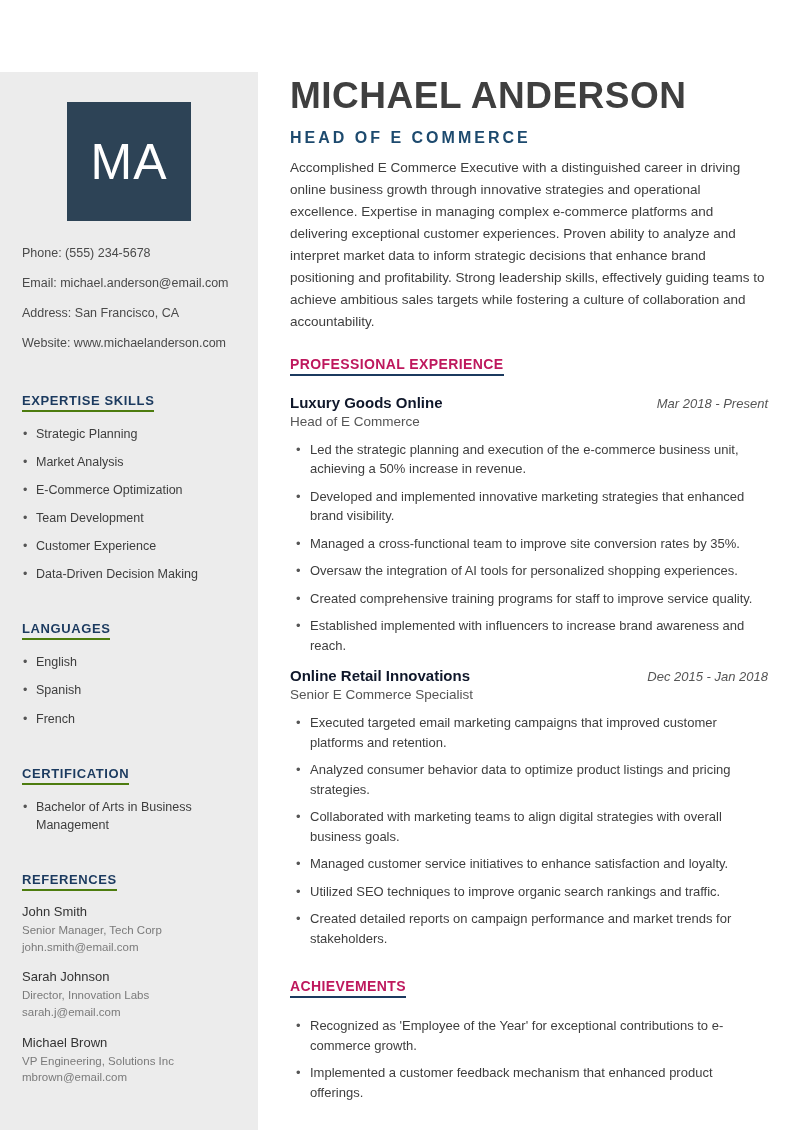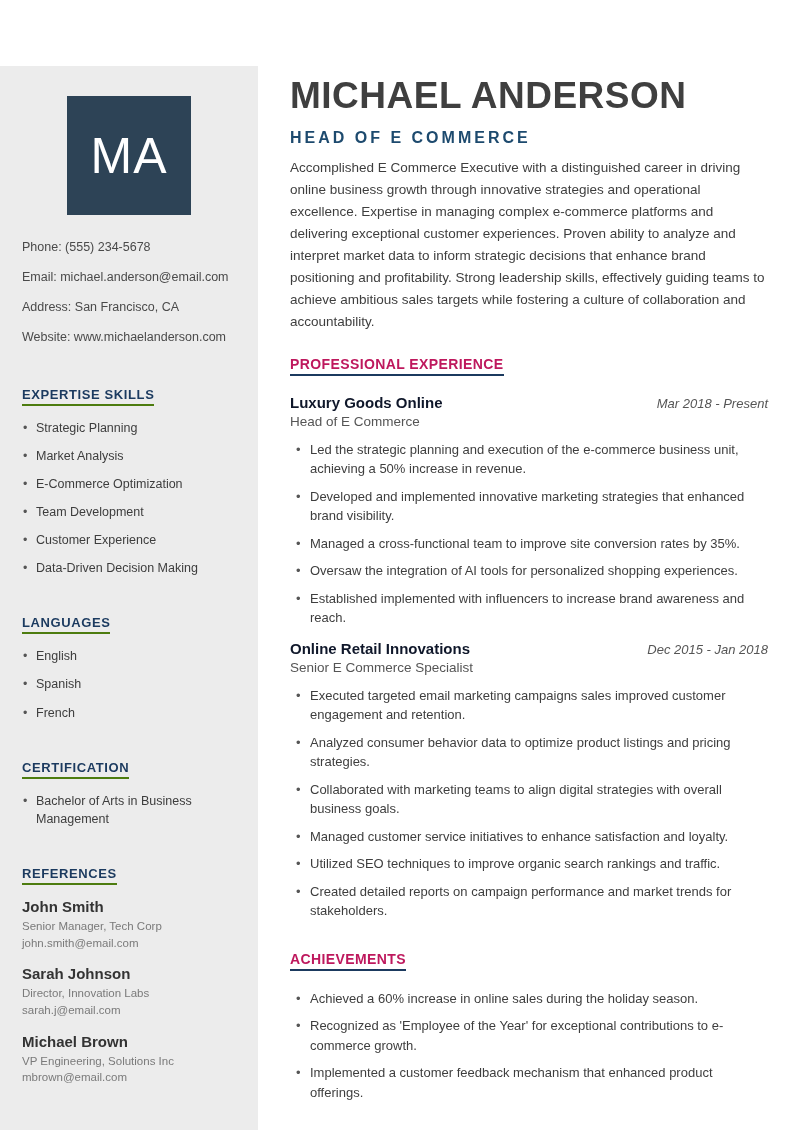--- a/index.html
+++ b/index.html
@@ -61,21 +61,21 @@
     margin-bottom: 10px;
     line-height: 1.45;
   }
   .side-list li::before {
     content: "•";
     position: absolute;
     left: 1px;
     color: #555555;
   }
   .ref-block { margin-bottom: 14px; }
-  .ref-name { font-size: 15px; font-weight: bold; color: #333333; margin-bottom: 3px; }
+  .ref-name { font-size: 13px; font-weight: normal; color: #333333; margin-bottom: 3px; }
   .ref-title, .ref-email { font-size: 11.5px; color: #7a7a7a; line-height: 1.45; }
 
   
   .main {
     flex: 1;
     padding: 26px 32px 20px 32px;
   }
   .name {
     font-size: 37px;
     font-weight: bold;
@@ -228,42 +228,42 @@
       <div class="job-header">
         <span class="company">Luxury Goods Online</span>
         <span class="dates">Mar 2018 - Present</span>
       </div>
       <div class="role">Head of E Commerce</div>
       <ul class="main-list">
         <li>Led the strategic planning and execution of the e-commerce business unit, achieving a 50% increase in revenue.</li>
         <li>Developed and implemented innovative marketing strategies that enhanced brand visibility.</li>
         <li>Managed a cross-functional team to improve site conversion rates by 35%.</li>
         <li>Oversaw the integration of AI tools for personalized shopping experiences.</li>
+        <li>Created comprehensive training programs for staff to improve service quality.</li>
         <li>Established implemented with influencers to increase brand awareness and reach.</li>
       </ul>
     </div>
 
     
     <div class="job">
       <div class="job-header">
         <span class="company">Online Retail Innovations</span>
         <span class="dates">Dec 2015 - Jan 2018</span>
       </div>
       <div class="role">Senior E Commerce Specialist</div>
       <ul class="main-list">
-        <li>Executed targeted email marketing campaigns sales improved customer engagement and retention.</li>
+        <li>Executed targeted email marketing campaigns that improved customer platforms and retention.</li>
         <li>Analyzed consumer behavior data to optimize product listings and pricing strategies.</li>
         <li>Collaborated with marketing teams to align digital strategies with overall business goals.</li>
         <li>Managed customer service initiatives to enhance satisfaction and loyalty.</li>
         <li>Utilized SEO techniques to improve organic search rankings and traffic.</li>
         <li>Created detailed reports on campaign performance and market trends for stakeholders.</li>
       </ul>
     </div>
 
     <h2 class="section-heading">ACHIEVEMENTS</h2>
     <ul class="main-list ach-list">
-      <li>Achieved a 60% increase in online sales during the holiday season.</li>
       <li>Recognized as 'Employee of the Year' for exceptional contributions to e-commerce growth.</li>
       <li>Implemented a customer feedback mechanism that enhanced product offerings.</li>
     </ul>
 
   </main>
 </div>
 
 </body></html>

